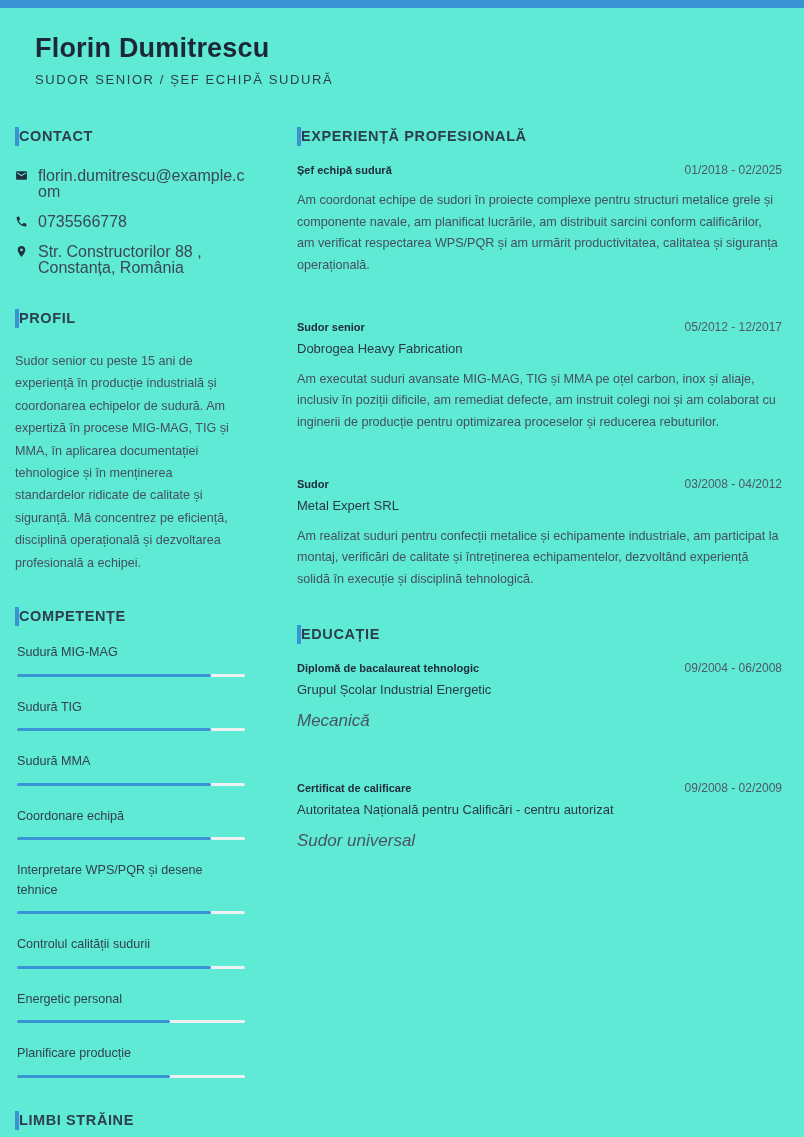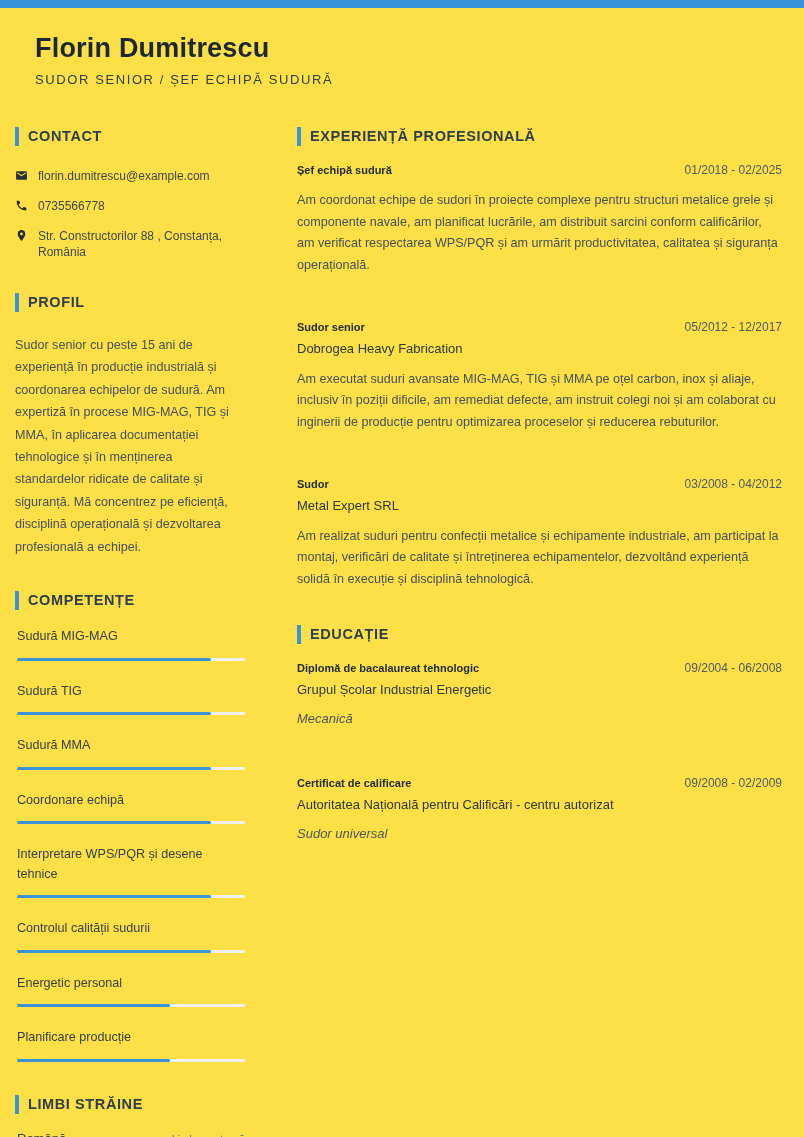--- a/index.html
+++ b/index.html
@@ -1,48 +1,47 @@
 <!DOCTYPE html>
 <html><head>
 <meta charset="utf-8">
 <style>
   * { box-sizing: border-box; }
   html, body { margin: 0; padding: 0; background: #ffffff; }
   body { font-family: "Liberation Sans", "DejaVu Sans", sans-serif; color: #2c3e50; }
 
-  .page { width: 804px; height: 1137px; background: #fde047; position: relative; overflow: hidden; }
+  .page { width: 804px; height: 1137px; background: #5eead4; position: relative; overflow: hidden; }
 
   .topbar { height: 8px; background: #3a93d5; }
 
   .header { padding: 25px 36px 12px 35px; }
   .name { font-size: 27px; font-weight: bold; color: #1c2836; letter-spacing: .2px; }
   .role { margin-top: 8px; font-size: 13px; letter-spacing: 1.6px; color: #2c3e50; font-weight: 500; }
 
   .content { display: flex; padding: 28px 22px 0 15px; }
   .col-left  { flex: 0 0 230px; width: 230px; }
   .col-right { flex: 1; margin-left: 52px; min-width: 0; }
 
   .sec-heading {
     border-left: 4px solid #3a93d5;
-    padding-left: 9px;
     font-size: 14.5px;
     font-weight: bold;
     letter-spacing: .6px;
     color: #2c3e50;
     line-height: 19px;
   }
 
   .side-section { margin-bottom: 33px; }
 
   
   .contact-list { margin-top: 22px; }
   .contact-item { display: flex; align-items: flex-start; margin-bottom: 14px; }
   .contact-item .ic { flex: 0 0 13px; height: 13px; margin-right: 10px; margin-top: 1px; }
   .contact-item .ic svg { display: block; width: 13px; height: 13px; fill: #22303e; }
-  .contact-item .txt { font-size: 12px; color: #3c4854; line-height: 16px; word-break: break-word; }
+  .contact-item .txt { font-size: 16px; color: #3c4854; line-height: 16px; word-break: break-word; }
 
   
   .profile-text { margin-top: 22px; font-size: 12.6px; line-height: 1.78; color: #44505c; }
 
   
   .skill-list { margin-top: 17px; padding-left: 2px; }
   .skill { margin-bottom: 21px; }
   .skill-label { font-size: 12.6px; color: #323f4c; line-height: 1.55; }
   .bar-track { margin-top: 11px; height: 3px; background: #edf1f4; border-radius: 2px; position: relative; }
   .bar-fill { height: 3px; border-radius: 2px; background: #3a93d5; width: 0; }
@@ -61,21 +60,21 @@
   .exp { margin-bottom: 43px; }
   .exp:last-child { margin-bottom: 0; }
   .exp-head { display: flex; justify-content: space-between; align-items: baseline; }
   .exp-title { font-size: 11px; font-weight: bold; color: #212d3a; }
   .exp-dates { font-size: 12px; color: #4e5965; white-space: nowrap; margin-left: 16px; padding-left: 24px; }
   .exp-company { font-size: 13px; color: #2b3845; margin-top: 7px; }
   .exp-desc { font-size: 12.6px; line-height: 1.72; color: #44505c; margin-top: 13px; }
 
   .edu { margin-bottom: 50px; }
   .edu:last-child { margin-bottom: 0; }
-  .edu-field { font-size: 13px; font-style: italic; color: #4a5560; margin-top: 14px; }
+  .edu-field { font-size: 17px; font-style: italic; color: #4a5560; margin-top: 14px; }
 </style>
 </head>
 <body>
 
 <div class="page">
   <div class="topbar"></div>
 
   <div class="header">
     <div class="name">Florin Dumitrescu</div>
     <div class="role">SUDOR SENIOR / ȘEF ECHIPĂ SUDURĂ</div>

